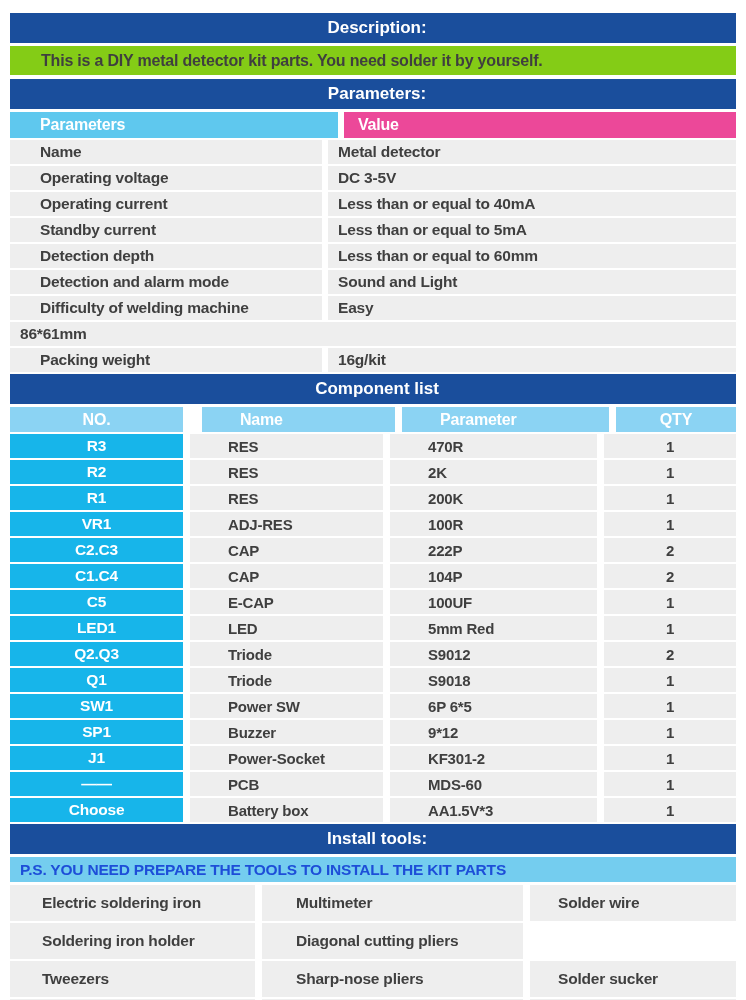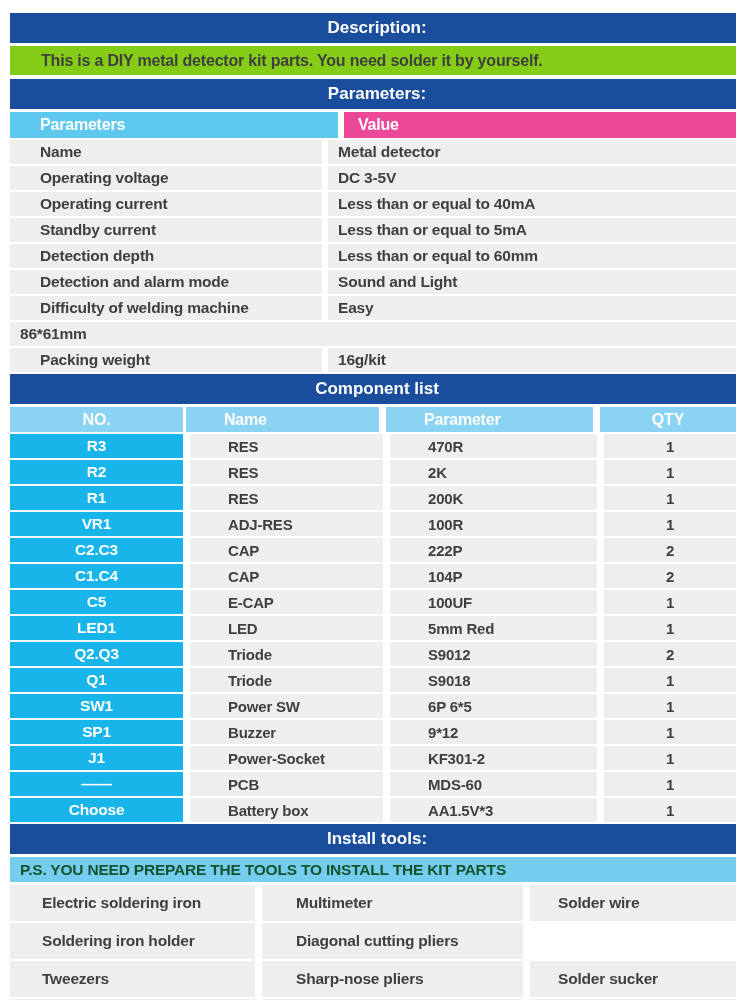--- a/index.html
+++ b/index.html
@@ -41,35 +41,35 @@
   .phead { display: flex; height: 26px; margin-bottom: 2px; color: #ffffff; font-size: 16px; }
   .phead .h1 { width: 328px; margin-right: 6px; background: #5fc8ee; display: flex; align-items: center; padding-left: 30px; }
   .phead .h2 { flex: 1; background: #ec4899; display: flex; align-items: center; padding-left: 14px; }
   .prow { display: flex; height: 24px; margin-bottom: 2px; font-size: 15.5px; }
   .prow .pl { width: 312px; margin-right: 6px; background: #eeeeee; display: flex; align-items: center; padding-left: 30px; }
   .prow .pv { flex: 1; background: #eeeeee; display: flex; align-items: center; padding-left: 10px; }
 
   
   .chead { display: flex; height: 25px; margin-bottom: 2px; color: #ffffff; font-size: 16px; }
   .chead > div { background: #8bd3f3; display: flex; align-items: center; }
-  .chead .n1 { width: 173px; margin-right: 3px; justify-content: center; }
+  .chead .n1 { width: 173px; margin-right: 19px; justify-content: center; }
   .chead .n2 { width: 193px; margin-right: 7px; padding-left: 38px; }
   .chead .n3 { width: 207px; margin-right: 7px; padding-left: 38px; }
   .chead .n4 { flex: 1; justify-content: center; }
   .crow { display: flex; height: 24px; margin-bottom: 2px; font-size: 15px; }
   .crow .c-no { width: 173px; margin-right: 7px; background: #17b5ea; color: #ffffff; display: flex; align-items: center; justify-content: center; font-size: 15.5px; text-align: center; }
   .crow .c-name { width: 193px; margin-right: 7px; background: #eeeeee; display: flex; align-items: center; padding-left: 38px; }
   .crow .c-param { width: 207px; margin-right: 7px; background: #eeeeee; display: flex; align-items: center; padding-left: 38px; }
   .crow .c-qty { flex: 1; background: #eeeeee; display: flex; align-items: center; justify-content: center; }
 
   
   .ps-row {
     height: 25px;
     background: #74cdef;
-    color: #14532d;
+    color: #1d4ed8;
     display: flex;
     align-items: center;
     padding-left: 10px;
     font-size: 15.5px;
     margin-bottom: 3px;
   }
   .trow { display: flex; height: 36px; margin-bottom: 2px; font-size: 15.5px; }
   .trow > div { background: #eeeeee; display: flex; align-items: center; }
   .trow .t1 { width: 245px; margin-right: 7px; padding-left: 32px; }
   .trow .t2 { width: 261px; margin-right: 7px; padding-left: 34px; }

